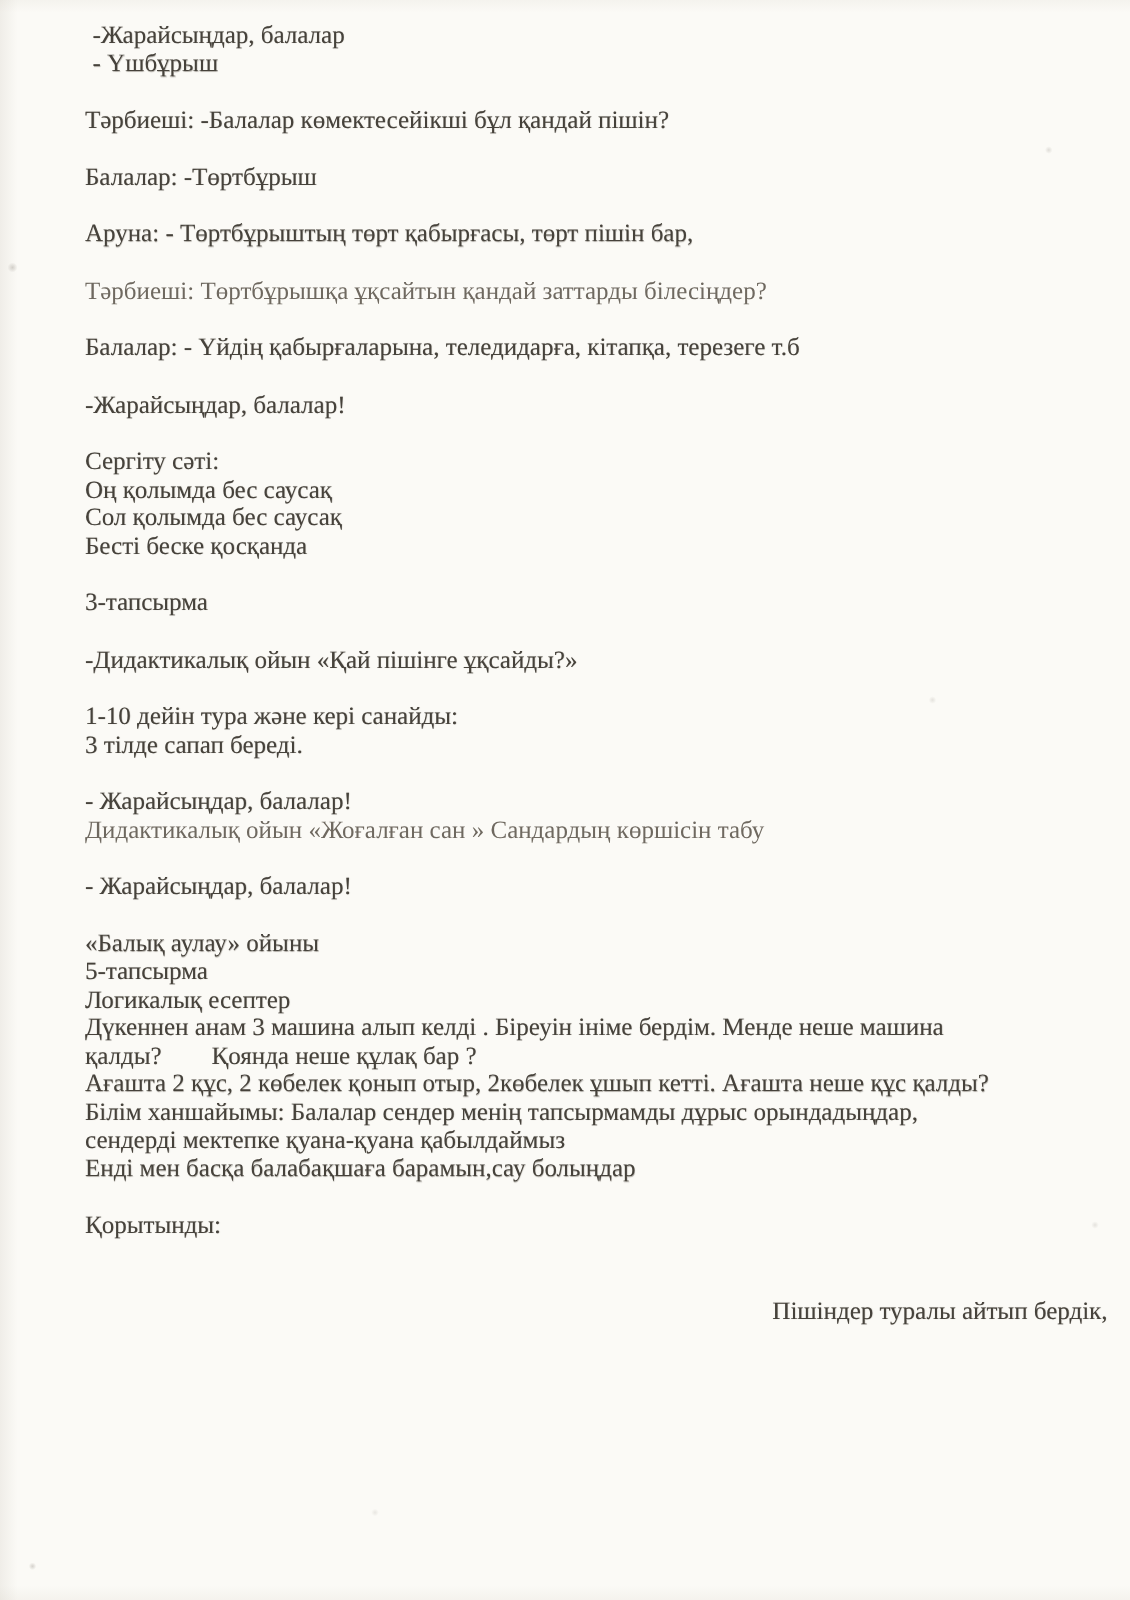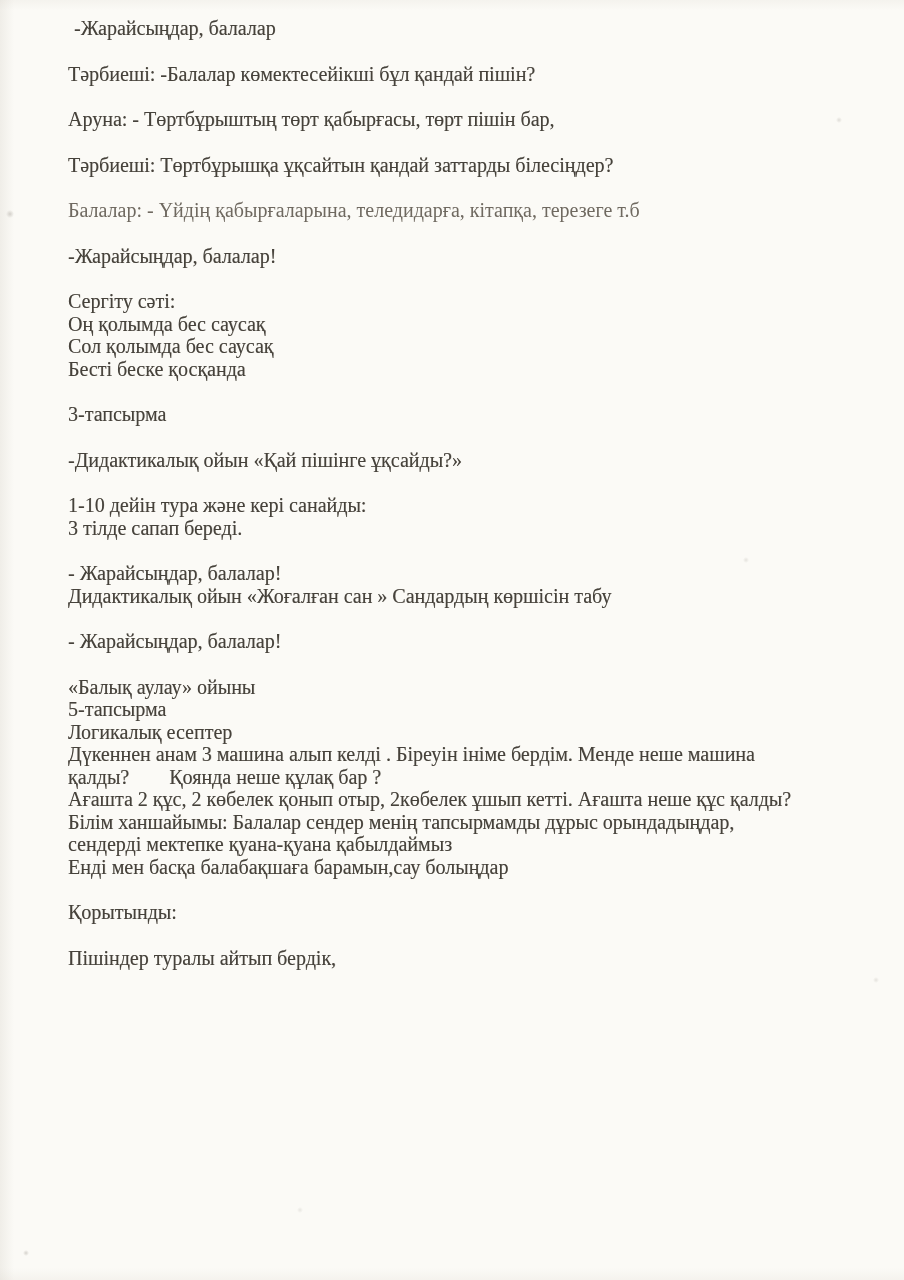--- a/index.html
+++ b/index.html
@@ -19,21 +19,21 @@
       radial-gradient(circle 2px at 300px 1210px, rgba(125,118,108,0.15), rgba(125,118,108,0) 3px),
       linear-gradient(90deg, rgba(205,200,190,0.25) 0px, rgba(205,200,190,0) 14px),
       linear-gradient(180deg, rgba(215,210,200,0.18) 0px, rgba(215,210,200,0) 10px),
       linear-gradient(0deg, rgba(215,210,200,0.18) 0px, rgba(215,210,200,0) 12px);
   }
   .page {
     padding: 17px 18px 0 68px;
     font-family: Liberation Serif, serif;
   }
   .block { margin-bottom: 23px; }
-  .block:last-child { margin-bottom: 16px; }
+  .block:last-child { margin-bottom: 16px; text-align: right; }
   .line {
     font-size: 20px;
     line-height: 22.5px;
     color: #46423b;
     white-space: pre-wrap;
     text-shadow: 0.3px 0.3px 0.6px rgba(90,84,76,0.45);
   }
   
   .block:nth-child(1) { padding-left: 6px; }
   
@@ -42,23 +42,27 @@
   .block:nth-child(5) .line,
   .block:nth-child(12) .line:nth-child(2),
   .block:nth-child(17) .line { color: #6f6960; text-shadow: none; }
 </style>
 </head>
 <body>
 
 <div class="page">
     <div class="block">
       <div class="line">-Жарайсыңдар, балалар</div>
+      <div class="line">- Үшбұрыш</div>
     </div>
     <div class="block">
       <div class="line">Тәрбиеші: -Балалар көмектесейікші бұл қандай пішін?</div>
+    </div>
+    <div class="block">
+      <div class="line">Балалар: -Төртбұрыш</div>
     </div>
     <div class="block">
       <div class="line">Аруна: - Төртбұрыштың төрт қабырғасы, төрт пішін бар,</div>
     </div>
     <div class="block">
       <div class="line">Тәрбиеші: Төртбұрышқа ұқсайтын қандай заттарды білесіңдер?</div>
     </div>
     <div class="block">
       <div class="line">Балалар: - Үйдің қабырғаларына, теледидарға, кітапқа, терезеге т.б</div>
     </div>

